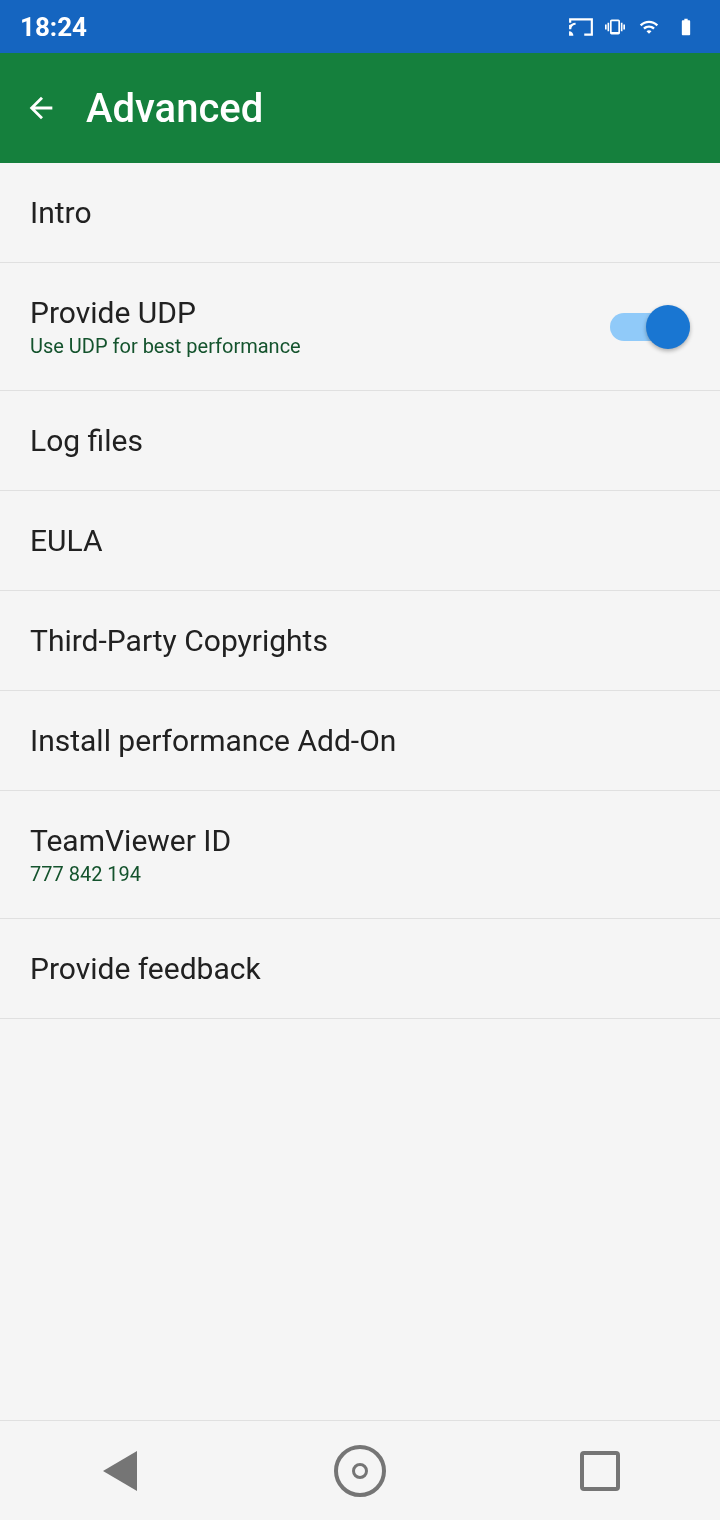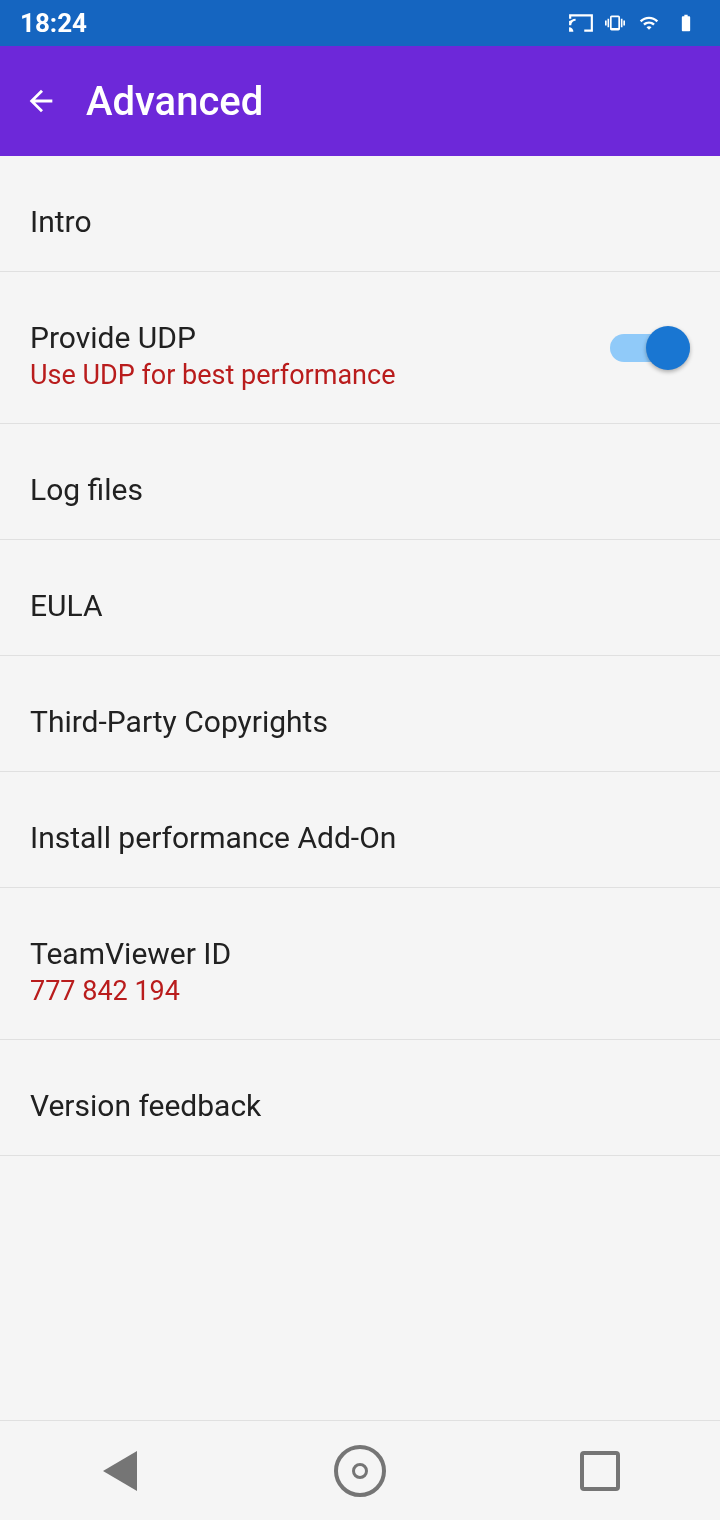--- a/index.html
+++ b/index.html
@@ -10,40 +10,40 @@
       min-height: 1520px;
       font-family: 'Roboto', Arial, sans-serif;
       background: #f0f0f0;
       display: flex;
       flex-direction: column;
     }
 
     
     .status-bar {
       background: #1565C0;
-      height: 46px;
+      height: 53px;
       display: flex;
       align-items: center;
       justify-content: space-between;
       padding: 0 20px;
       color: white;
     }
     .status-time {
       font-size: 26px;
       font-weight: bold;
     }
     .status-icons {
       display: flex;
       align-items: center;
       gap: 10px;
     }
 
     
     .app-bar {
-      background: #6d28d9;
+      background: #15803d;
       height: 110px;
       display: flex;
       align-items: center;
       padding: 0 24px;
       gap: 28px;
     }
     .back-arrow {
       color: white;
       font-size: 34px;
       cursor: pointer;
@@ -74,26 +74,25 @@
 
     .list-item-text {
       display: flex;
       flex-direction: column;
     }
 
     .list-item-primary {
       font-size: 30px;
       color: #212121;
       font-weight: 400;
-      margin-top: 16px;
     }
 
     .list-item-secondary {
-      font-size: 27px;
-      color: #b91c1c;
+      font-size: 20px;
+      color: #14532d;
       margin-top: 4px;
     }
 
     
     .toggle-container {
       position: relative;
       width: 80px;
       height: 44px;
       flex-shrink: 0;
     }
@@ -251,21 +250,21 @@
   <div class="list-item">
     <div class="list-item-text">
       <span class="list-item-primary">TeamViewer ID</span>
       <span class="list-item-secondary">777 842 194</span>
     </div>
   </div>
 
 
   <div class="list-item">
     <div class="list-item-text">
-      <span class="list-item-primary">Version feedback</span>
+      <span class="list-item-primary">Provide feedback</span>
     </div>
   </div>
 
 </div>
 
 <div class="nav-bar">
   <div class="nav-button">
     <div class="nav-back-triangle"></div>
   </div>
   <div class="nav-button">

